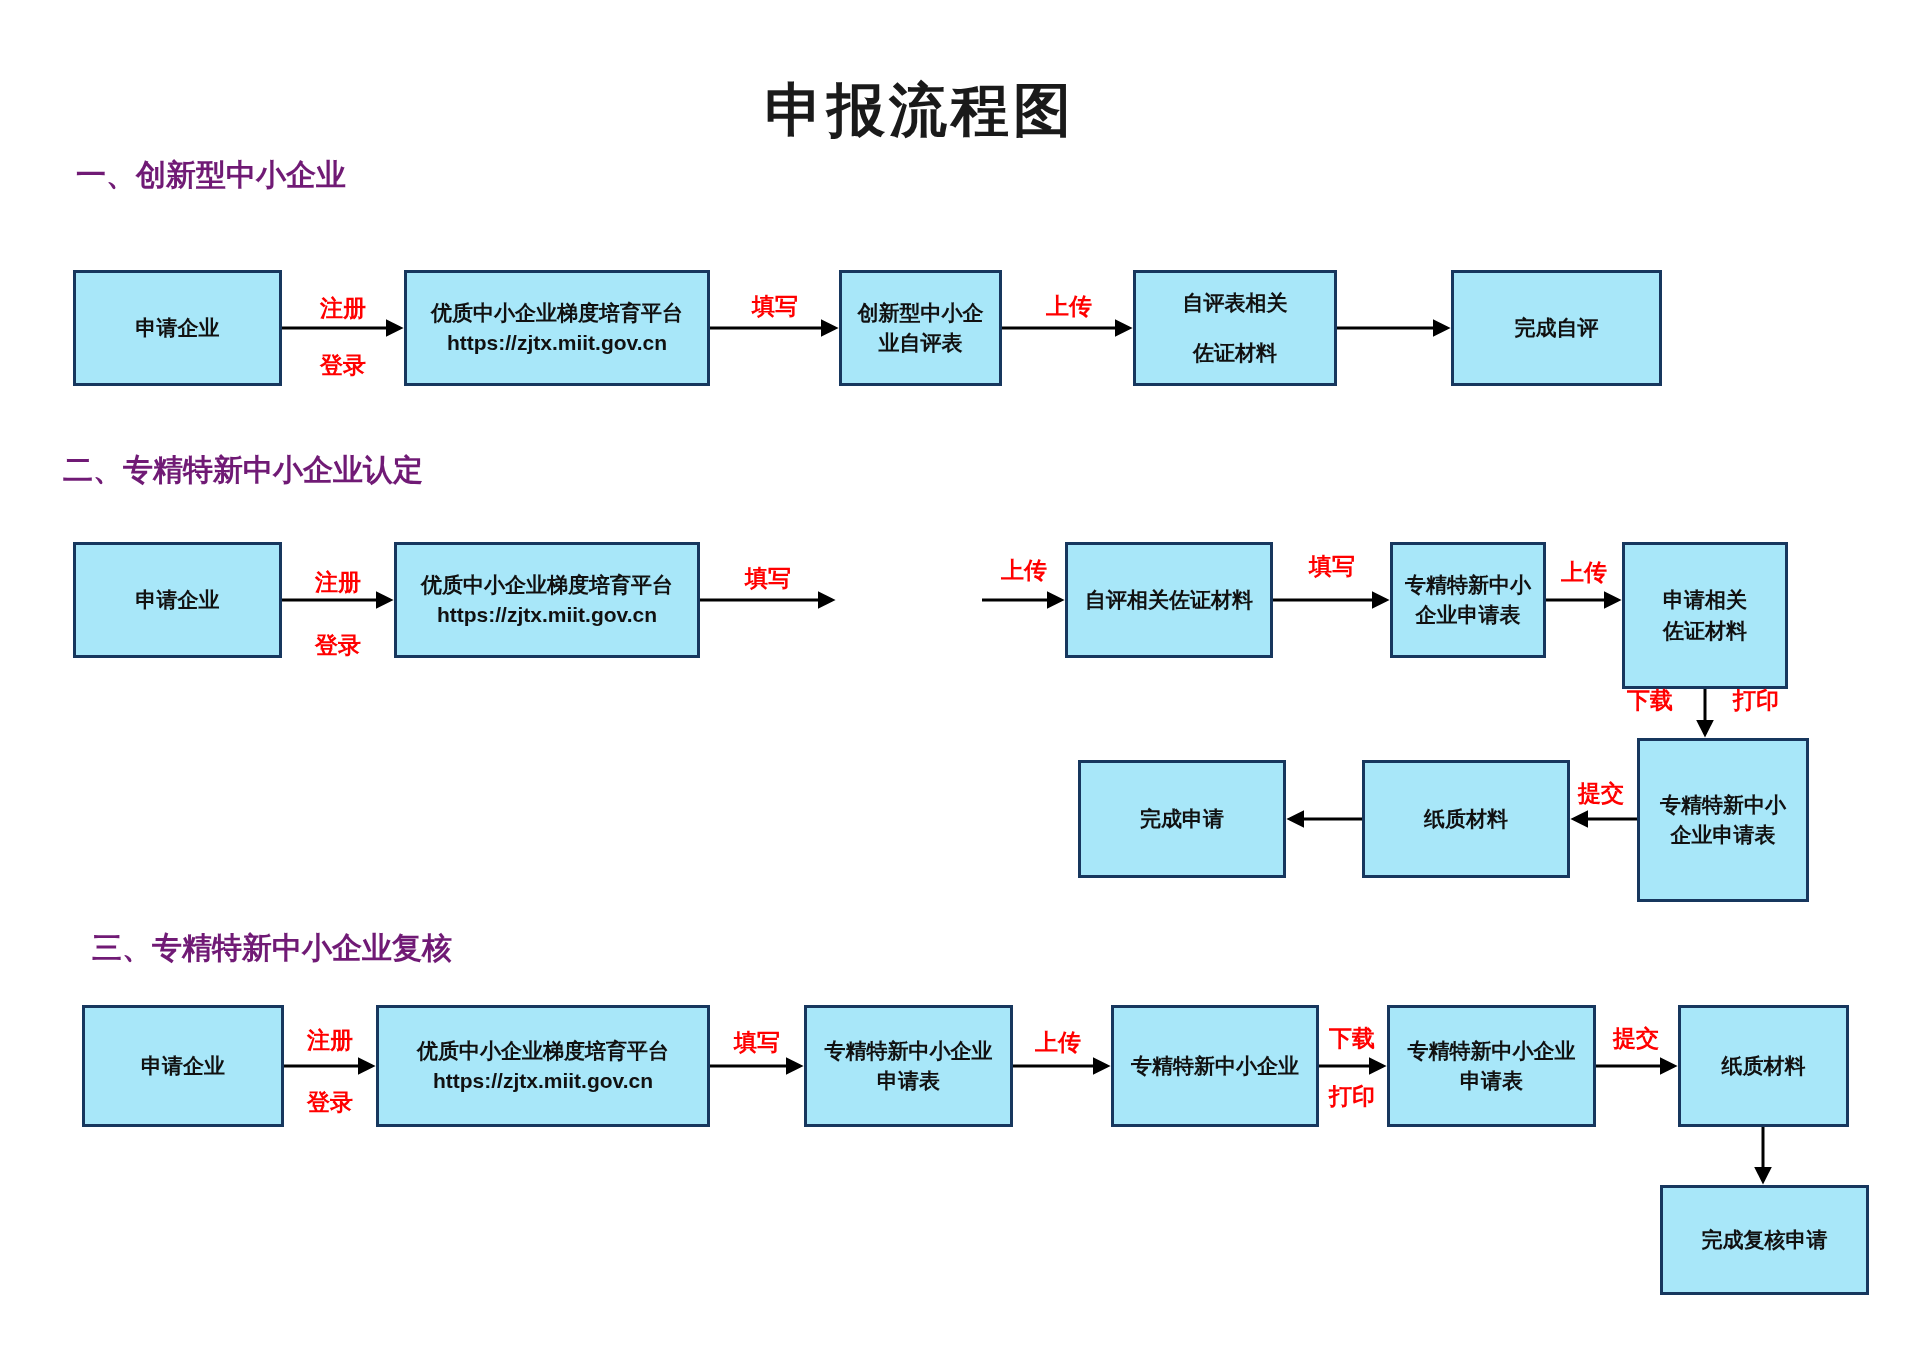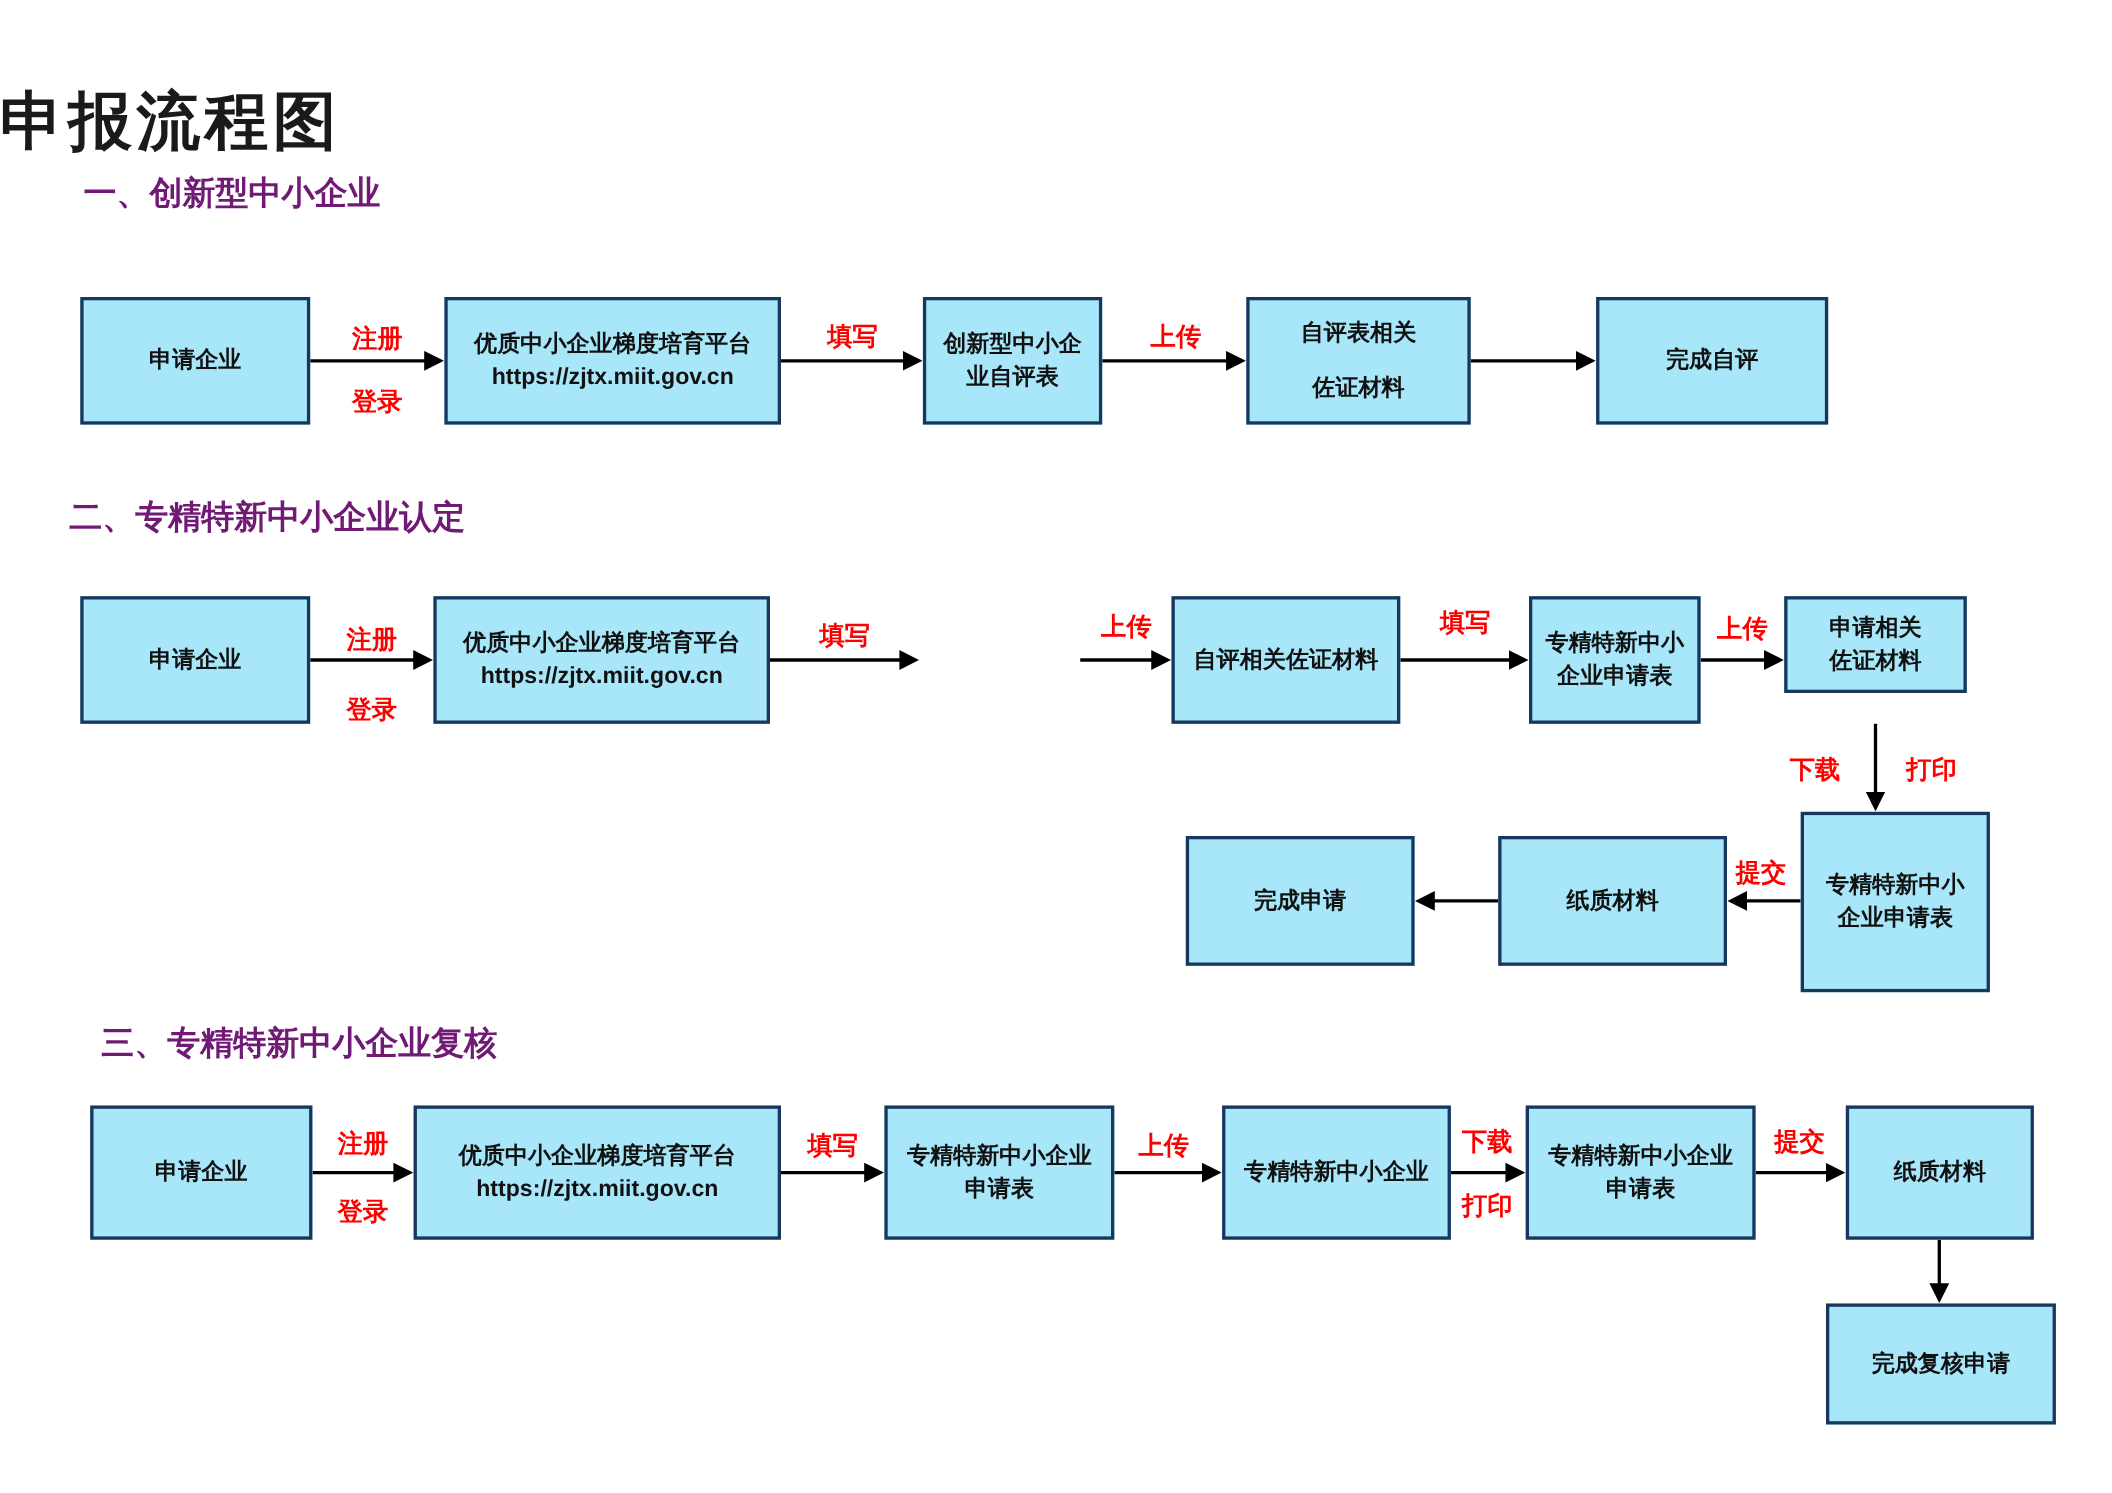--- a/index.html
+++ b/index.html
@@ -24,20 +24,21 @@
   }
   #arrow-svg line {
     stroke: var(--arrow, #000000);
     stroke-width: 3;
   }
   .page-title {
     position: absolute;
     left: 0;
     top: 72px;
     width: 1840px;
+    text-align: center;
     font-size: 58px;
     font-weight: bold;
     color: #1a1a1a;
     letter-spacing: 4px;
   }
   .section-heading {
     position: absolute;
     font-size: 30px;
     font-weight: bold;
     color: #701a75;
@@ -128,21 +129,21 @@
       <div class="box-line">优质中小企业梯度培育平台</div>
       <div class="box-line">https://zjtx.miit.gov.cn</div>
     </div>
     <div class="flow-box" style="left: 1065px; top: 542px; width: 208px; height: 116px;">
       <div class="box-line">自评相关佐证材料</div>
     </div>
     <div class="flow-box" style="left: 1390px; top: 542px; width: 156px; height: 116px;">
       <div class="box-line">专精特新中小</div>
       <div class="box-line">企业申请表</div>
     </div>
-    <div class="flow-box" style="left: 1622px; top: 542px; width: 166px; height: 88px;">
+    <div class="flow-box" style="left: 1622px; top: 542px; width: 166px; height: 147px;">
       <div class="box-line">申请相关</div>
       <div class="box-line">佐证材料</div>
     </div>
     <div class="flow-box" style="left: 1078px; top: 760px; width: 208px; height: 118px;">
       <div class="box-line">完成申请</div>
     </div>
     <div class="flow-box" style="left: 1362px; top: 760px; width: 208px; height: 118px;">
       <div class="box-line">纸质材料</div>
     </div>
     <div class="flow-box" style="left: 1637px; top: 738px; width: 172px; height: 164px;">

